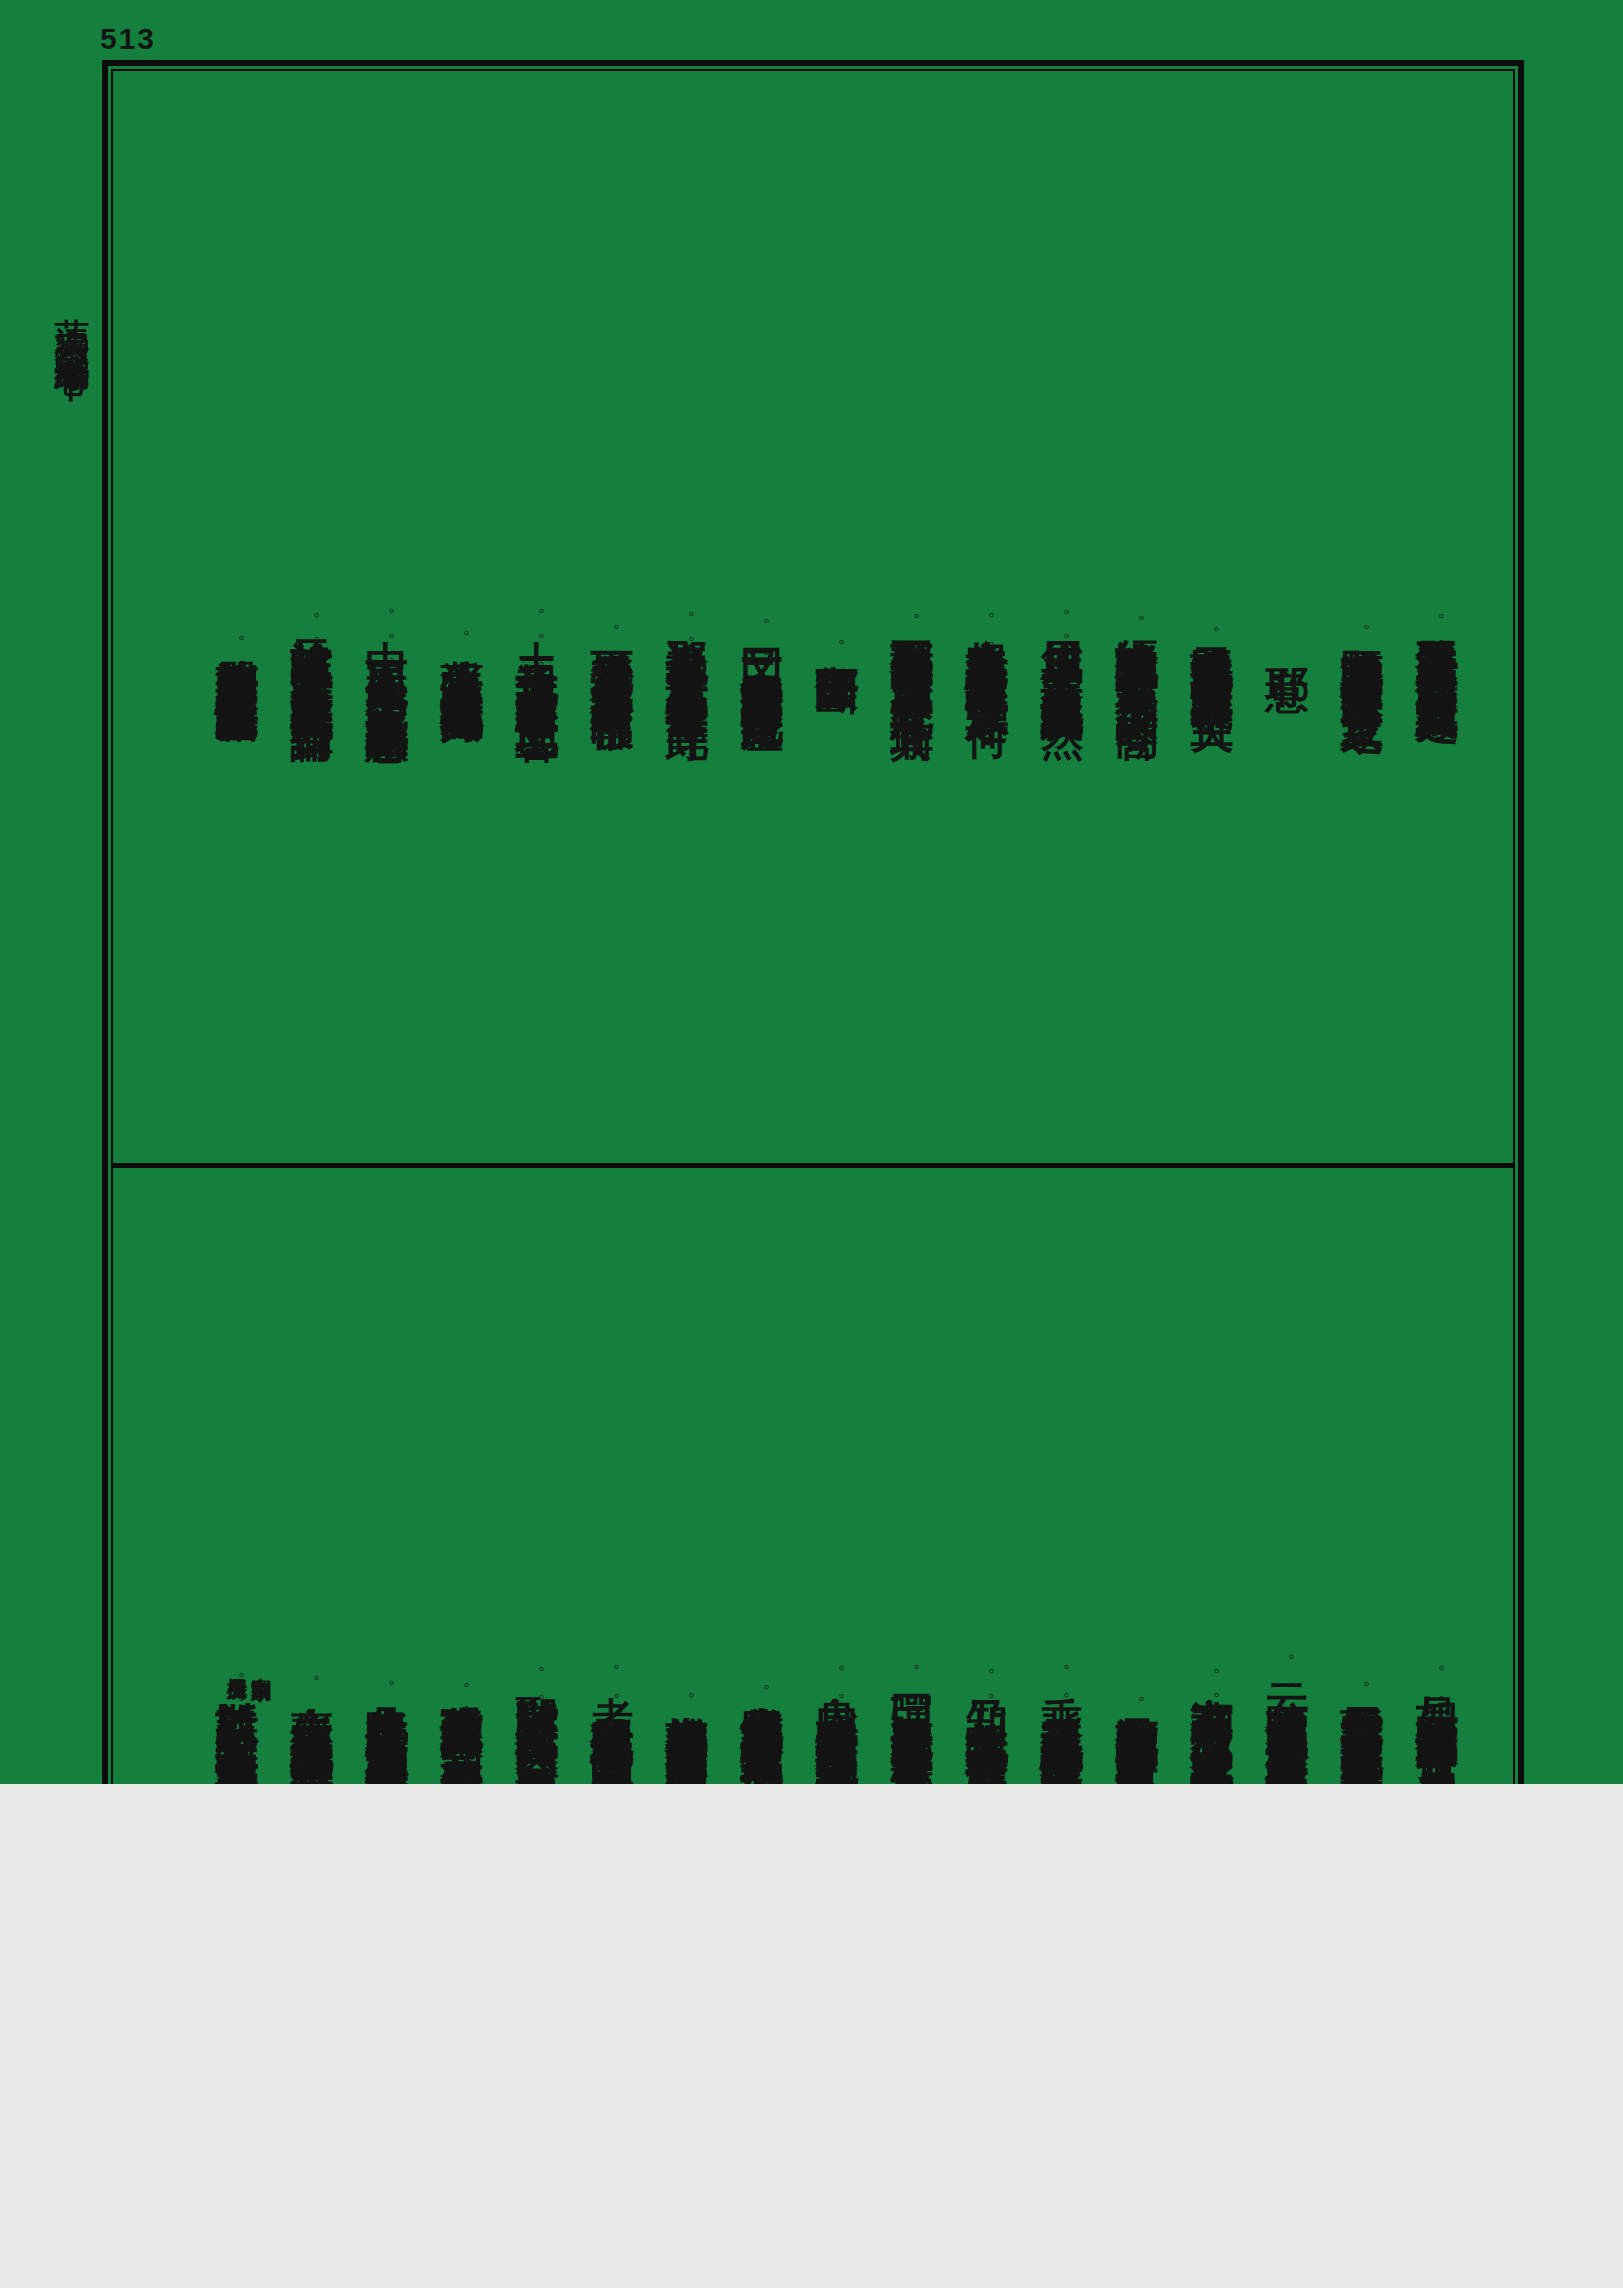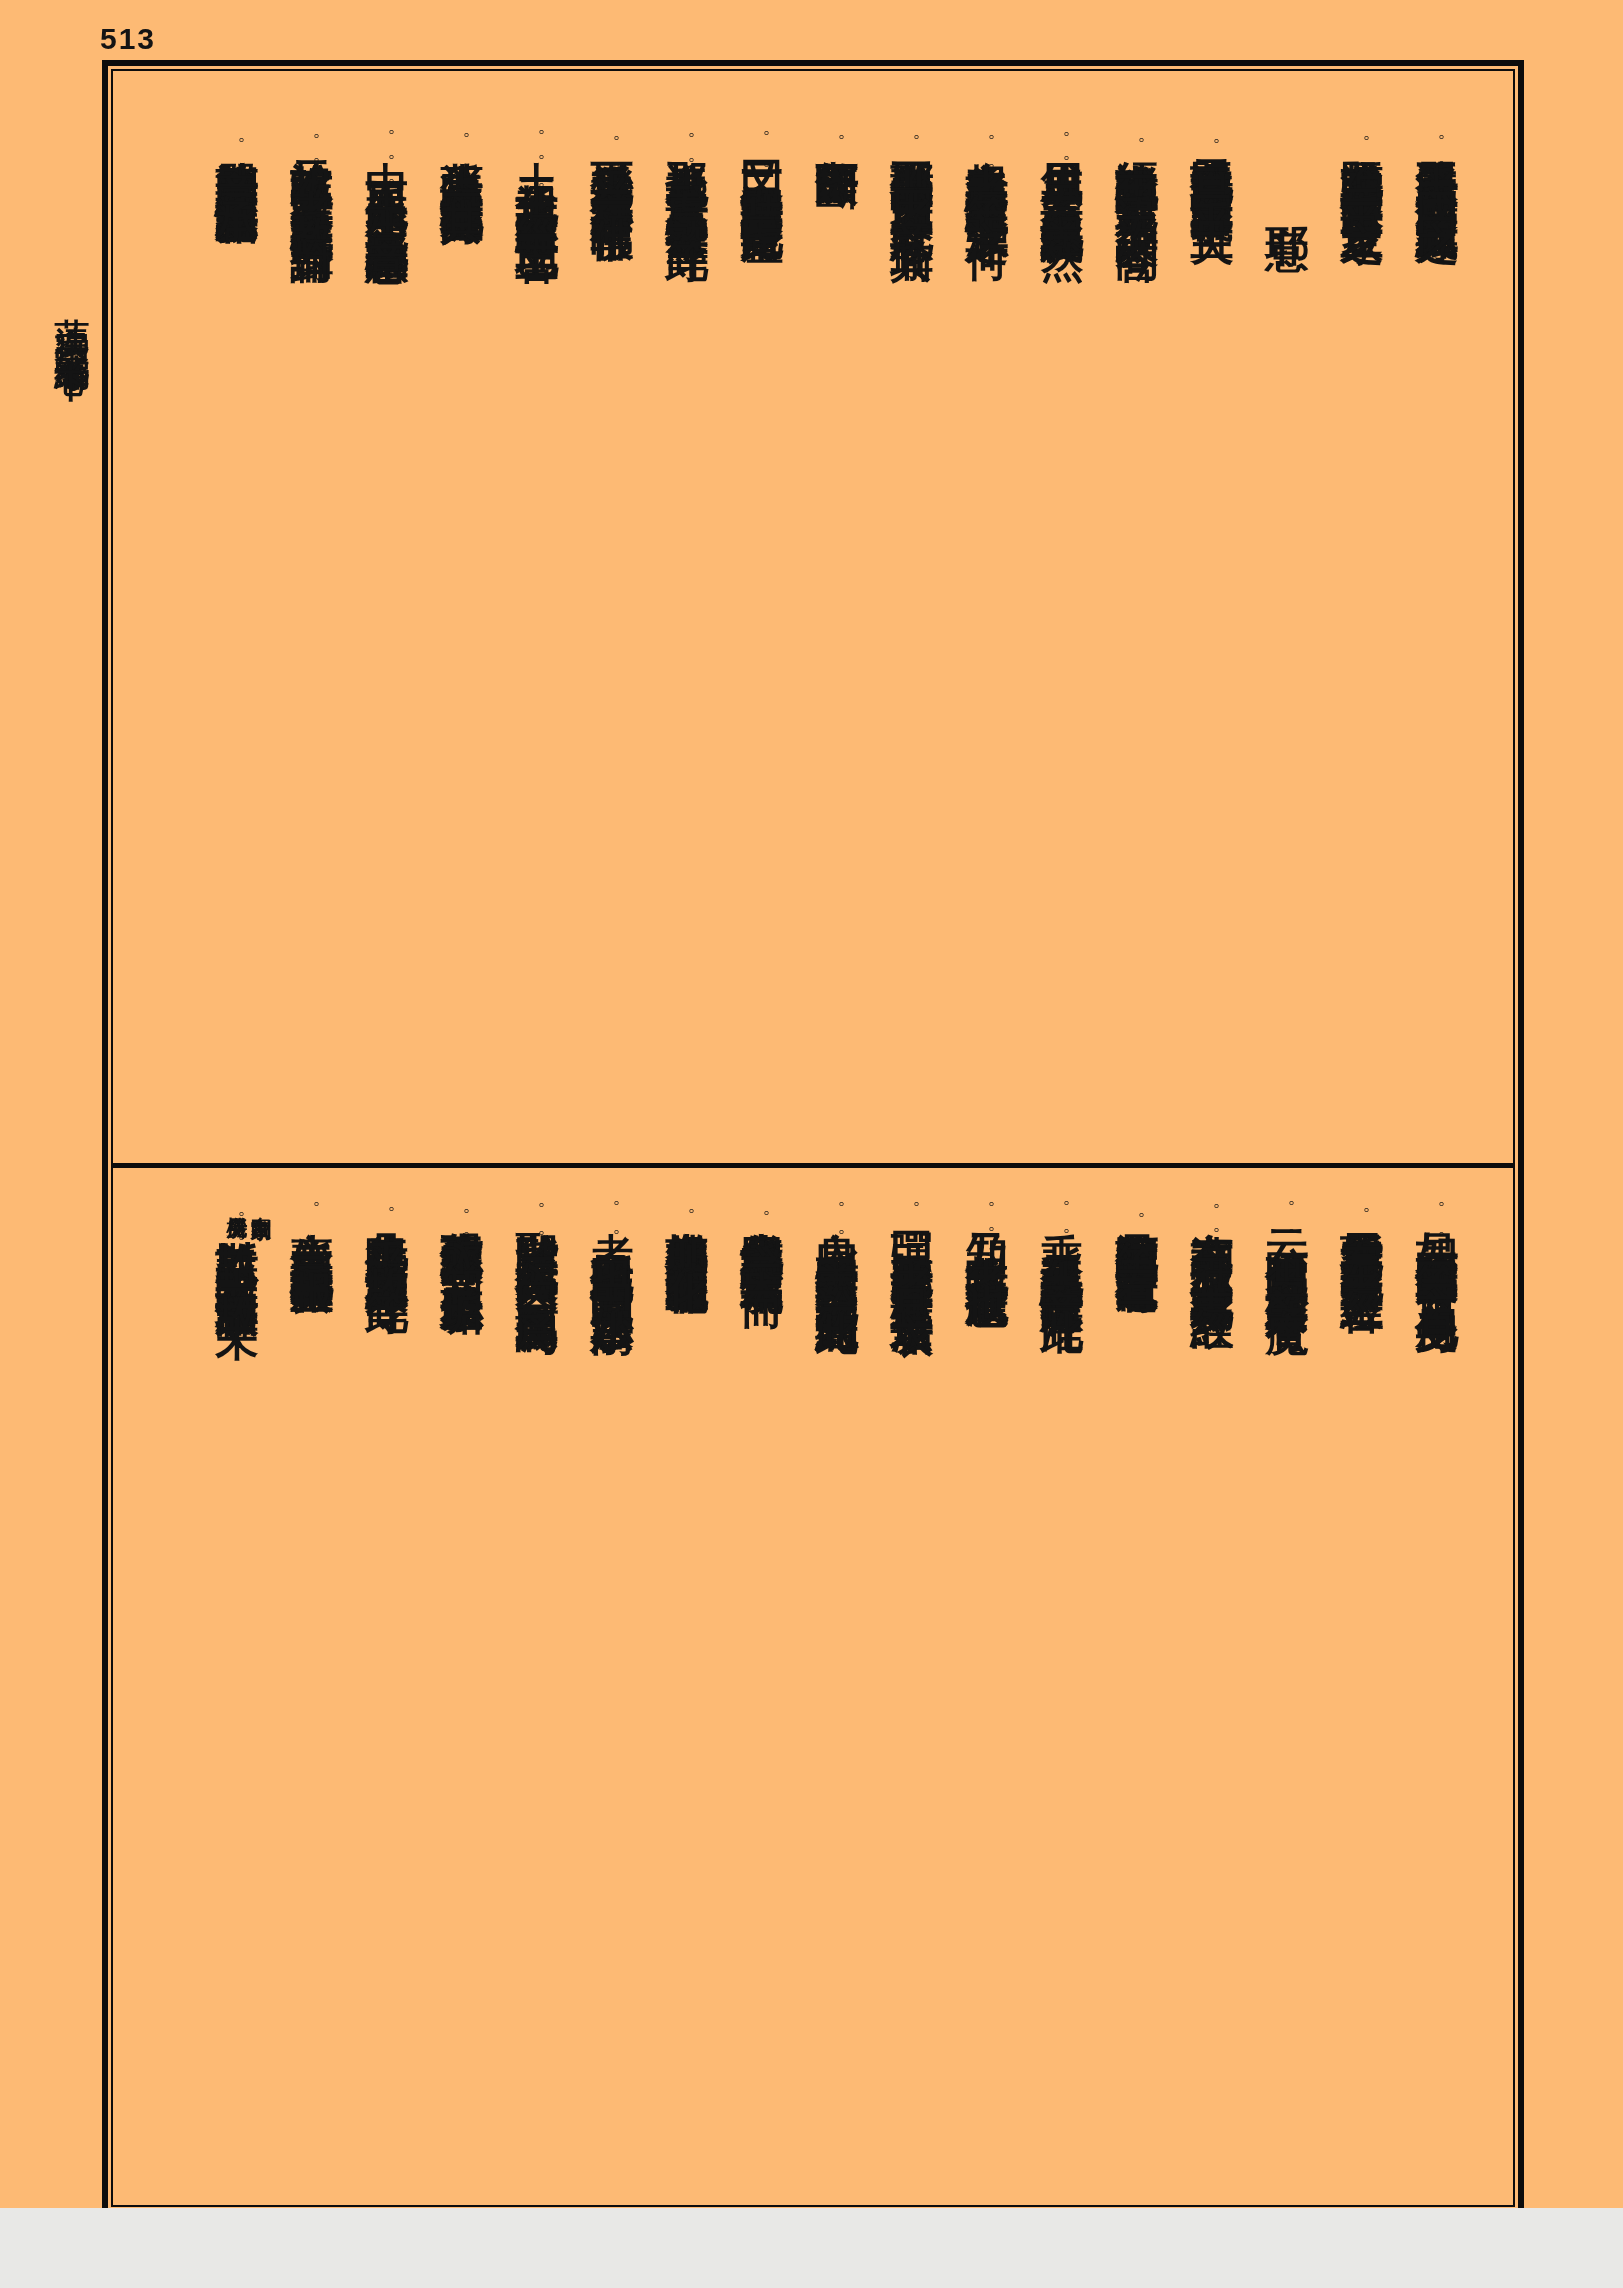--- a/index.html
+++ b/index.html
@@ -1,22 +1,23 @@
 <!DOCTYPE html>
 <html><head>
 <meta charset="utf-8">
 <style>
   html,body{margin:0;padding:0;background:#e8e8e6;}
   .page{
     position:relative;
-    width:1623px;height:2208px;
-    background:#fdba74;
+    width:1623px;height:1784px;
+    background:#15803d;
     overflow:hidden;
     font-family:"DejaVu Serif","Liberation Serif",serif;
     color:#141414;
+    text-align:center;
   }
   .scan-pagenum{
     position:absolute;left:100px;top:22px;
     font-family:"Liberation Sans",sans-serif;
     font-weight:bold;font-size:30px;letter-spacing:2px;
   }
   .margin-title{
     position:absolute;left:48px;top:290px;
     writing-mode:vertical-rl;text-orientation:upright;
     font-size:35px;font-weight:600;letter-spacing:9px;

